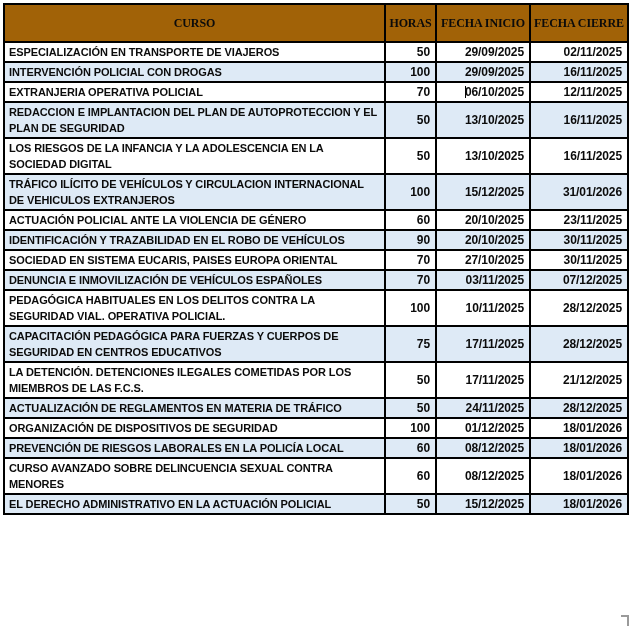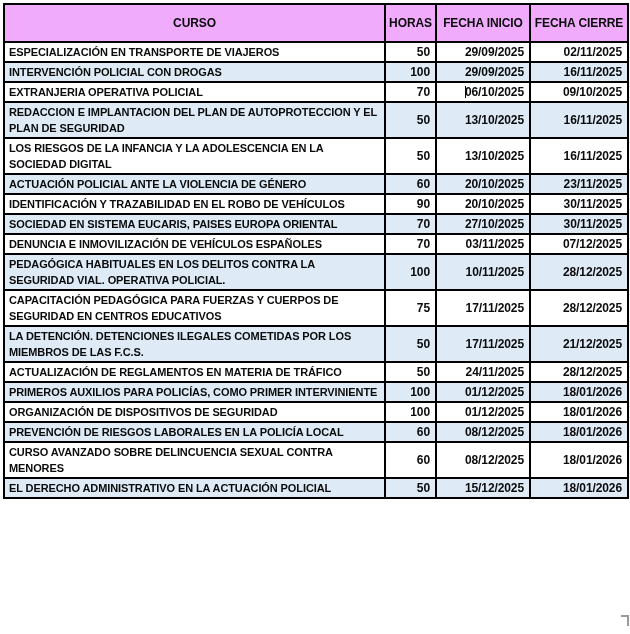--- a/index.html
+++ b/index.html
@@ -4,22 +4,22 @@
 <style>
   html,body{margin:0;padding:0;}
   body{
     width:630px;height:634px;position:relative;background:#ffffff;
     font-family:"Liberation Sans",sans-serif;overflow:hidden;
   }
   .page{position:absolute;top:3px;left:3px;}
   table{border-collapse:collapse;table-layout:fixed;width:624px;}
   th,td{border:2px solid #000000;font-weight:bold;color:#0b0b0b;overflow:hidden;}
   th{
-    background:#f0abfc;height:36px;text-align:center;
-    font-size:12px;padding:0 2px;letter-spacing:-0.1px;
+    background:#a16207;height:36px;text-align:center;
+    font-size:12px;padding:0 2px;letter-spacing:-0.1px;font-family:Liberation Serif, serif;
   }
   td{
     font-size:11px;line-height:16px;padding:1px 4px;
     vertical-align:middle;letter-spacing:-0.1px;background:#ffffff;
   }
   td.num{text-align:right;font-size:12px;white-space:nowrap;padding-right:5px;}
   tbody tr:nth-child(even) td{background:#DEEAF6;}
   .caret{
     display:inline-block;width:1px;height:12px;background:#000;
     vertical-align:-2px;margin-right:-1px;
@@ -62,33 +62,39 @@
         <tr>
           <td>INTERVENCIÓN POLICIAL CON DROGAS</td>
           <td class="num">100</td>
           <td class="num">29/09/2025</td>
           <td class="num">16/11/2025</td>
         </tr>
         <tr>
           <td>EXTRANJERIA OPERATIVA POLICIAL</td>
           <td class="num">70</td>
           <td class="num"><span class="caret"></span>06/10/2025</td>
-          <td class="num">09/10/2025</td>
+          <td class="num">12/11/2025</td>
         </tr>
         <tr>
           <td>REDACCION E IMPLANTACION DEL PLAN DE AUTOPROTECCION Y EL PLAN DE SEGURIDAD</td>
           <td class="num">50</td>
           <td class="num">13/10/2025</td>
           <td class="num">16/11/2025</td>
         </tr>
         <tr>
           <td>LOS RIESGOS DE LA INFANCIA Y LA ADOLESCENCIA EN LA SOCIEDAD DIGITAL</td>
           <td class="num">50</td>
           <td class="num">13/10/2025</td>
           <td class="num">16/11/2025</td>
+        </tr>
+        <tr>
+          <td>TRÁFICO ILÍCITO DE VEHÍCULOS Y CIRCULACION INTERNACIONAL DE VEHICULOS EXTRANJEROS</td>
+          <td class="num">100</td>
+          <td class="num">15/12/2025</td>
+          <td class="num">31/01/2026</td>
         </tr>
         <tr>
           <td>ACTUACIÓN POLICIAL ANTE LA VIOLENCIA DE GÉNERO</td>
           <td class="num">60</td>
           <td class="num">20/10/2025</td>
           <td class="num">23/11/2025</td>
         </tr>
         <tr>
           <td>IDENTIFICACIÓN Y TRAZABILIDAD EN EL ROBO DE VEHÍCULOS</td>
           <td class="num">90</td>
@@ -125,26 +131,20 @@
           <td class="num">17/11/2025</td>
           <td class="num">21/12/2025</td>
         </tr>
         <tr>
           <td>ACTUALIZACIÓN DE REGLAMENTOS EN MATERIA DE TRÁFICO</td>
           <td class="num">50</td>
           <td class="num">24/11/2025</td>
           <td class="num">28/12/2025</td>
         </tr>
         <tr>
-          <td>PRIMEROS AUXILIOS PARA POLICÍAS, COMO PRIMER INTERVINIENTE</td>
-          <td class="num">100</td>
-          <td class="num">01/12/2025</td>
-          <td class="num">18/01/2026</td>
-        </tr>
-        <tr>
           <td>ORGANIZACIÓN DE DISPOSITIVOS DE SEGURIDAD</td>
           <td class="num">100</td>
           <td class="num">01/12/2025</td>
           <td class="num">18/01/2026</td>
         </tr>
         <tr>
           <td>PREVENCIÓN DE RIESGOS LABORALES EN LA POLICÍA LOCAL</td>
           <td class="num">60</td>
           <td class="num">08/12/2025</td>
           <td class="num">18/01/2026</td>

